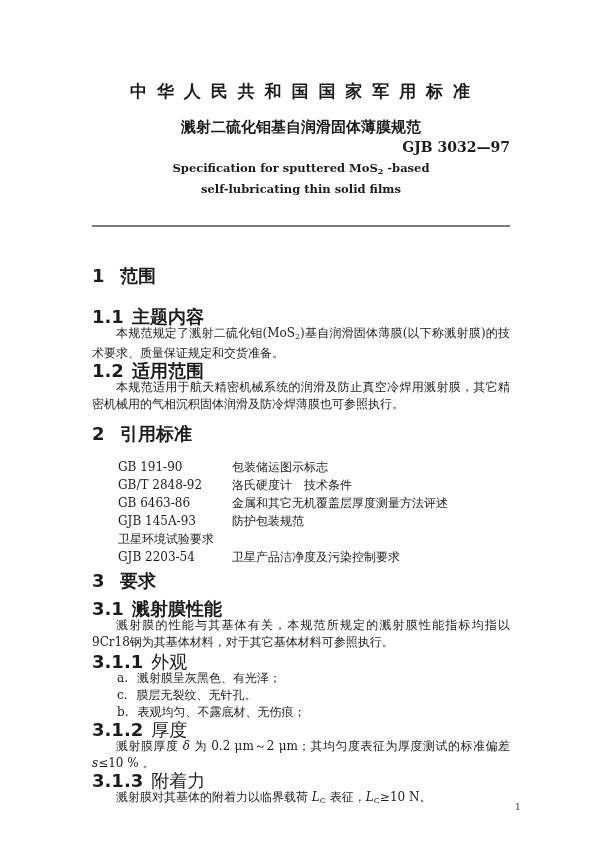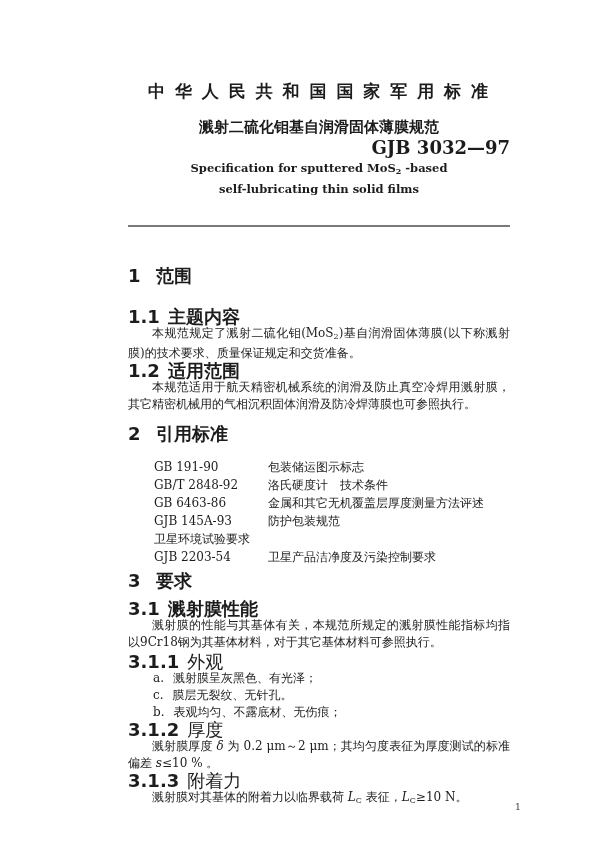--- a/index.html
+++ b/index.html
@@ -6,21 +6,20 @@
   html,body { background:#ffffff; }
   .page {
     position:relative;
     width:600px; height:849px;
     margin:0 auto;
     background:#ffffff;
     color:#1c1c1c;
     font-family:"DejaVu Serif","Liberation Serif",serif;
     font-size:12px;
     overflow:hidden;
-    padding-left:36px;
   }
   .content { padding:0 90px 0 92px; }
 
   
   .national-title {
     padding-top:82px;
     text-align:center;
     font-family:"DejaVu Sans","Liberation Sans",sans-serif;
     font-weight:bold;
     font-size:17px;
@@ -33,21 +32,21 @@
     text-align:center;
     font-family:"DejaVu Sans","Liberation Sans",sans-serif;
     font-weight:bold;
     font-size:15px;
     line-height:20px;
   }
   .std-number {
     margin-top:3px;
     text-align:right;
     font-weight:bold;
-    font-size:18px;
+    font-size:14px;
     line-height:15px;
   }
   .doc-title-en {
     text-align:center;
     font-weight:bold;
     font-size:11.5px;
     line-height:18px;
   }
   .doc-title-en.first { margin-top:4px; }
   sub { font-size:8px; vertical-align:-2px; }

